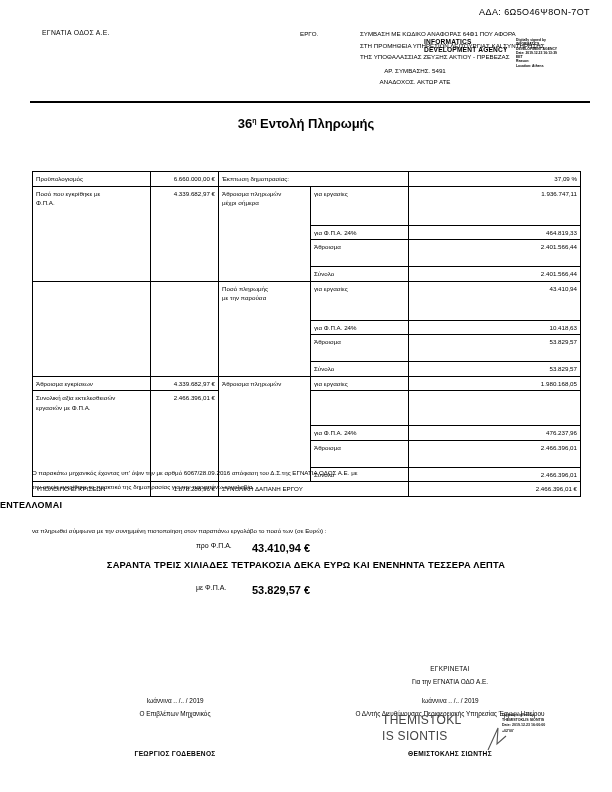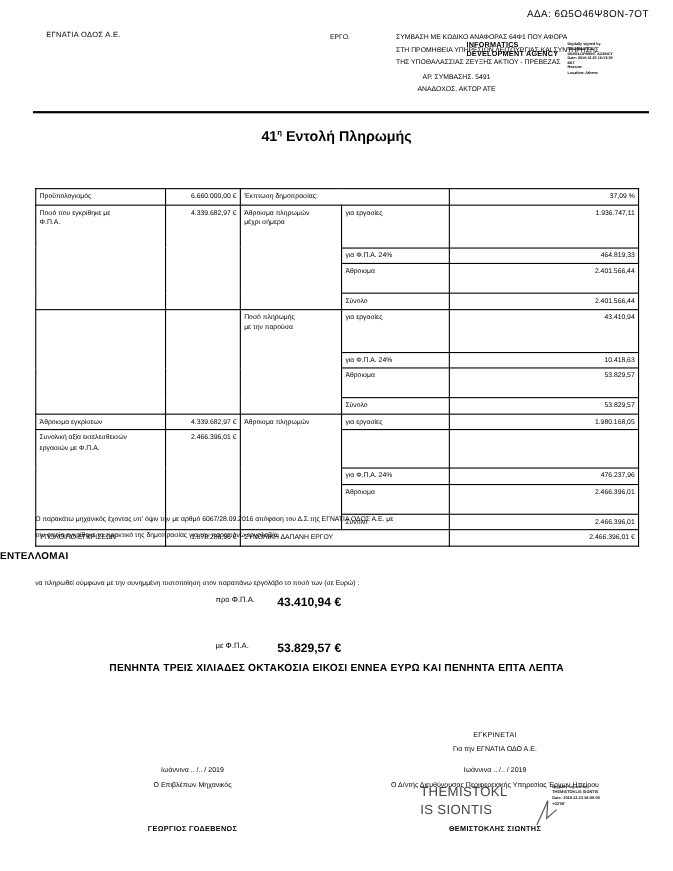--- a/index.html
+++ b/index.html
@@ -181,21 +181,21 @@
       <div>Date: 2019.12.23 16:13:39</div>
       <div>EET</div>
       <div>Reason:</div>
       <div>Location: Athens</div>
     </div>
   </div>
 
   <div class="rule rule-top"></div>
 
   <div class="title1">
-    <span>41</span><sup>η</sup><span> Εντολή Πληρωμής</span>
+    <span>36</span><sup>η</sup><span> Εντολή Πληρωμής</span>
   </div>
 
   <table class="main">
     <colgroup>
       <col class="cw1">
         <col class="cw2">
         <col class="cw3">
         <col class="cw4">
         <col class="cw5">
     </colgroup>
@@ -304,26 +304,26 @@
   </div>
 
   <div class="entellomai">ΕΝΤΕΛΛΟΜΑΙ</div>
 
   <div class="para p2">να πληρωθεί σύμφωνα με την συνημμένη πιστοποίηση στον παραπάνω εργολάβο το ποσό των (σε Ευρώ) :</div>
 
   <div class="amt-row r1">
     <span class="amt-label">προ Φ.Π.Α.</span>
     <span class="amt-value">43.410,94 €</span>
   </div>
+  <div class="amt-words w1">ΣΑΡΑΝΤΑ ΤΡΕΙΣ ΧΙΛΙΑΔΕΣ ΤΕΤΡΑΚΟΣΙΑ ΔΕΚΑ ΕΥΡΩ ΚΑΙ ΕΝΕΝΗΝΤΑ ΤΕΣΣΕΡΑ ΛΕΠΤΑ</div>
 
   <div class="amt-row r2">
     <span class="amt-label">με Φ.Π.Α.</span>
     <span class="amt-value">53.829,57 €</span>
   </div>
-  <div class="amt-words w2">ΠΕΝΗΝΤΑ ΤΡΕΙΣ ΧΙΛΙΑΔΕΣ ΟΚΤΑΚΟΣΙΑ ΕΙΚΟΣΙ ΕΝΝΕΑ ΕΥΡΩ ΚΑΙ ΠΕΝΗΝΤΑ ΕΠΤΑ ΛΕΠΤΑ</div>
 
   <div class="sig sig-approve">
     <div class="l1">ΕΓΚΡΙΝΕΤΑΙ</div>
     <div>Για την ΕΓΝΑΤΙΑ ΟΔΟ Α.Ε.</div>
   </div>
 
   <div class="sig sig-left">
     <div>Ιωάννινα  .. /.. / 2019</div>
     <div>Ο Επιβλέπων  Μηχανικός</div>
   </div>

